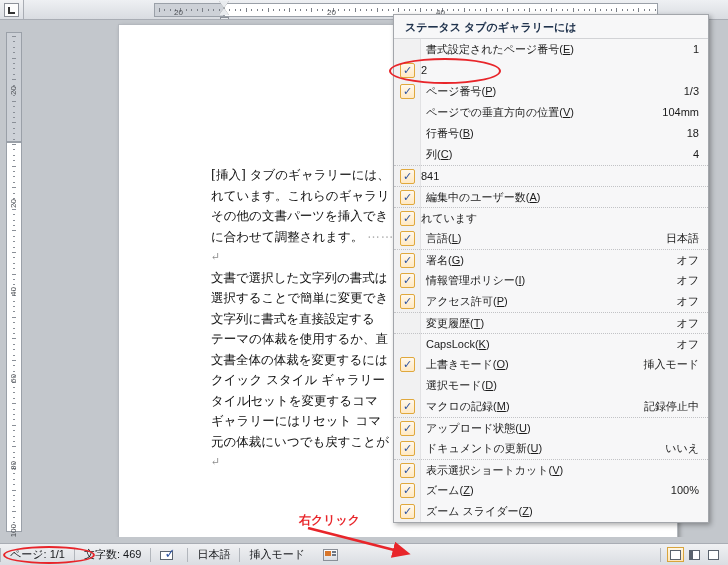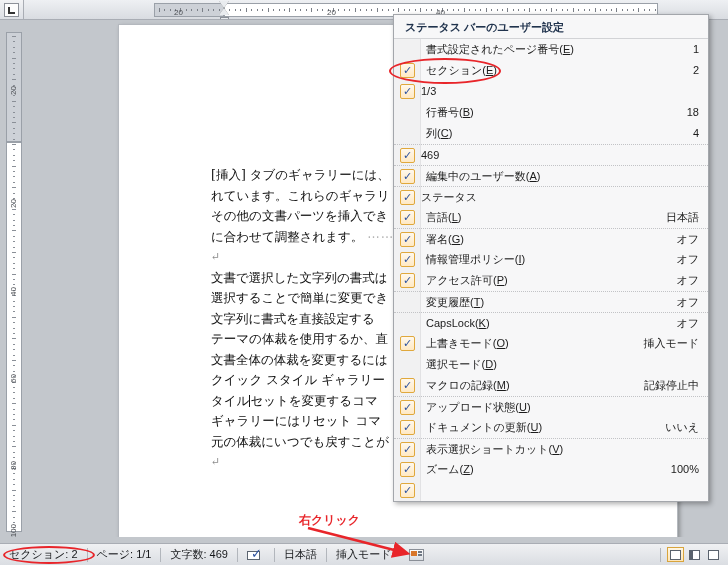--- a/index.html
+++ b/index.html
@@ -472,74 +472,81 @@
         <p>タイル<span class="ime-caret"></span>セットを変更するコマ</p>
         <p>ギャラリーにはリセット コマ</p>
         <p>元の体裁にいつでも戻すことが</p>
         <p class="pilcrow">↵</p>
       </div>
   </div>
 </div>
 
 <div id="ctx-menu">
   <div class="gutter"></div>
-  <div id="ctx-header">ステータス バーのユーザー設定</div>
+  <div id="ctx-header">ステータス タブのギャラリーには</div>
   <div id="ctx-items">
       <div class="mi">
         <span class="chk">
           <span class="chkbox off"></span>
         </span>
         <span class="label">書式設定されたページ番号(<u>E</u>)</span>
         <span class="value">1</span>
       </div>
       <div class="mi">
         <span class="chk">
           <span class="chkbox">✓</span>
         </span>
-        <span class="label">セクション(<u>E</u>)</span>
         <span class="value">2</span>
       </div>
       <div class="mi">
         <span class="chk">
           <span class="chkbox">✓</span>
         </span>
+        <span class="label">ページ番号(<u>P</u>)</span>
         <span class="value">1/3</span>
+      </div>
+      <div class="mi">
+        <span class="chk">
+          <span class="chkbox off"></span>
+        </span>
+        <span class="label">ページでの垂直方向の位置(<u>V</u>)</span>
+        <span class="value">104mm</span>
       </div>
       <div class="mi">
         <span class="chk">
           <span class="chkbox off"></span>
         </span>
         <span class="label">行番号(<u>B</u>)</span>
         <span class="value">18</span>
       </div>
       <div class="mi">
         <span class="chk">
           <span class="chkbox off"></span>
         </span>
         <span class="label">列(<u>C</u>)</span>
         <span class="value">4</span>
       </div>
       <div class="mi sep-above">
         <span class="chk">
           <span class="chkbox">✓</span>
         </span>
-        <span class="value">469</span>
+        <span class="value">841</span>
       </div>
       <div class="mi sep-above">
         <span class="chk">
           <span class="chkbox">✓</span>
         </span>
         <span class="label">編集中のユーザー数(<u>A</u>)</span>
         <span class="value"></span>
       </div>
       <div class="mi sep-above">
         <span class="chk">
           <span class="chkbox">✓</span>
         </span>
-        <span class="value">ステータス</span>
+        <span class="value">れています</span>
       </div>
       <div class="mi">
         <span class="chk">
           <span class="chkbox">✓</span>
         </span>
         <span class="label">言語(<u>L</u>)</span>
         <span class="value">日本語</span>
       </div>
       <div class="mi sep-above">
         <span class="chk">
@@ -622,27 +629,27 @@
         <span class="chk">
           <span class="chkbox">✓</span>
         </span>
         <span class="label">ズーム(<u>Z</u>)</span>
         <span class="value">100%</span>
       </div>
       <div class="mi">
         <span class="chk">
           <span class="chkbox">✓</span>
         </span>
+        <span class="label">ズーム スライダー(<u>Z</u>)</span>
         <span class="value"></span>
       </div>
     </div>
 </div>
 
 <div id="status-bar">
-  <div class="sb-item">セクション: 2</div>
   <div class="sb-div"></div>
   <div class="sb-item">ページ: 1/1</div>
   <div class="sb-div"></div>
   <div class="sb-item">文字数: 469</div>
   <div class="sb-div"></div>
   <div class="sb-item">
     <span id="sb-spell-icon">
       <span class="bk"></span>
       <span class="ck">✓</span>
     </span>

